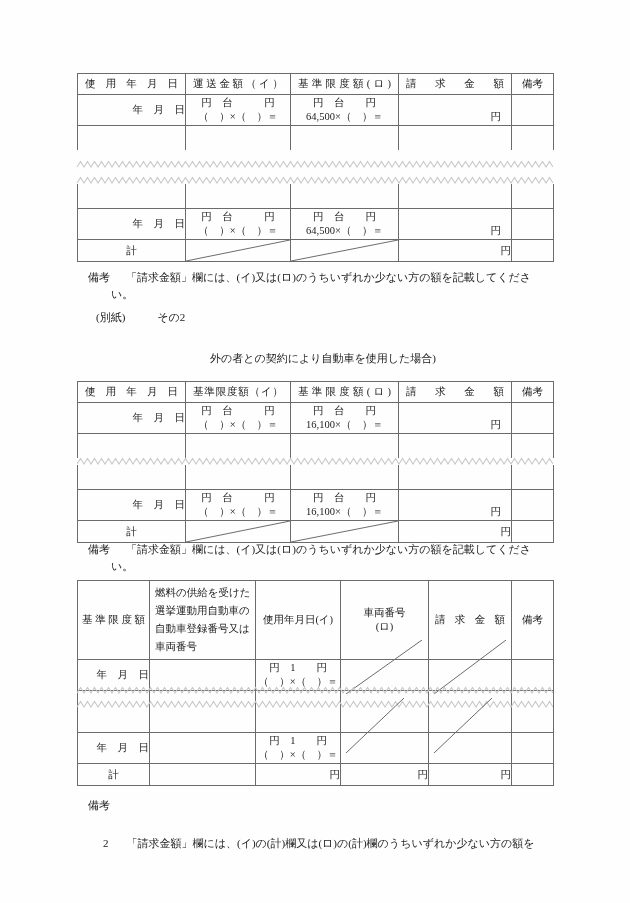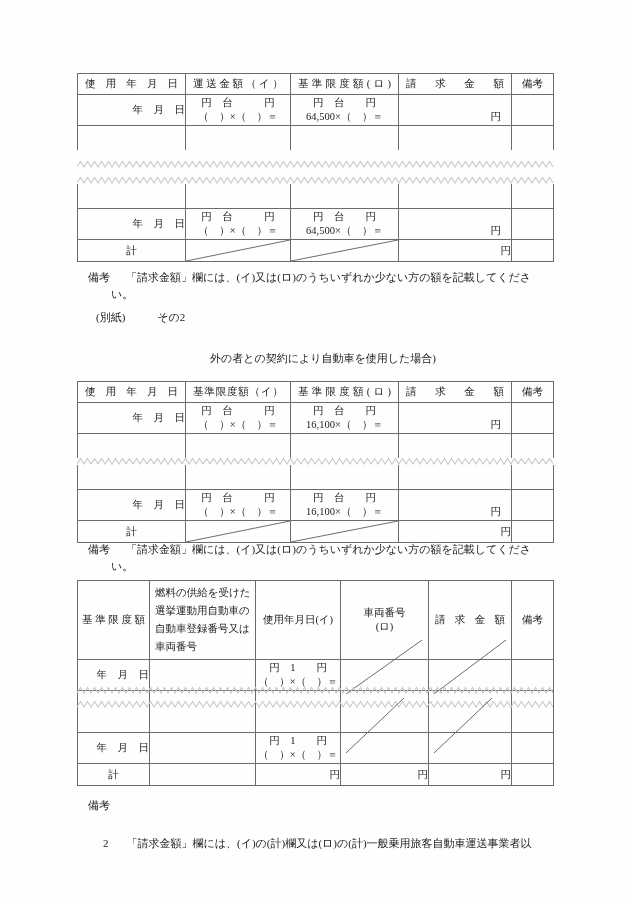--- a/index.html
+++ b/index.html
@@ -481,16 +481,16 @@
     <line x1="6" y1="55" x2="64" y2="0" stroke="#6b6b6b" stroke-width="1"></line>
   </svg>
   <svg style="position:absolute; left:428px; top:698px; width:83px; height:55px; pointer-events:none;" viewBox="0 0 83 55" preserveAspectRatio="none">
     <line x1="6" y1="55" x2="64" y2="0" stroke="#6b6b6b" stroke-width="1"></line>
   </svg>
 
   <div class="txt" style="left:77px; top:780px;">
     <span>備考</span>
   </div>
   <div class="txt" style="left:92px; top:818px;">
-    <span>2</span><span style="display:inline-block;width:18px"></span><span>「請求金額」欄には、(イ)の(計)欄又は(ロ)の(計)一般乗用旅客自動車運送事業者以</span>
+    <span>2</span><span style="display:inline-block;width:18px"></span><span>「請求金額」欄には、(イ)の(計)欄又は(ロ)の(計)欄のうちいずれか少ない方の額を</span>
   </div>
 
 </div>
 
 </body></html>

